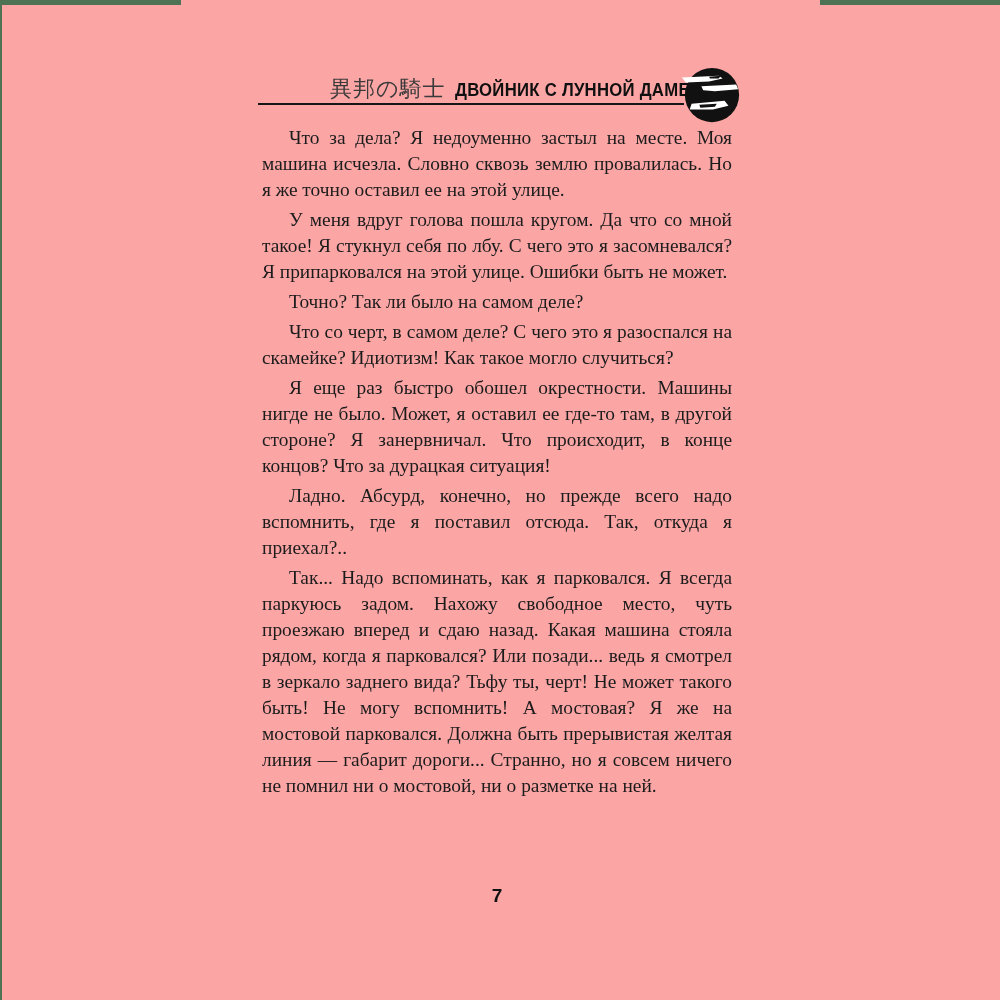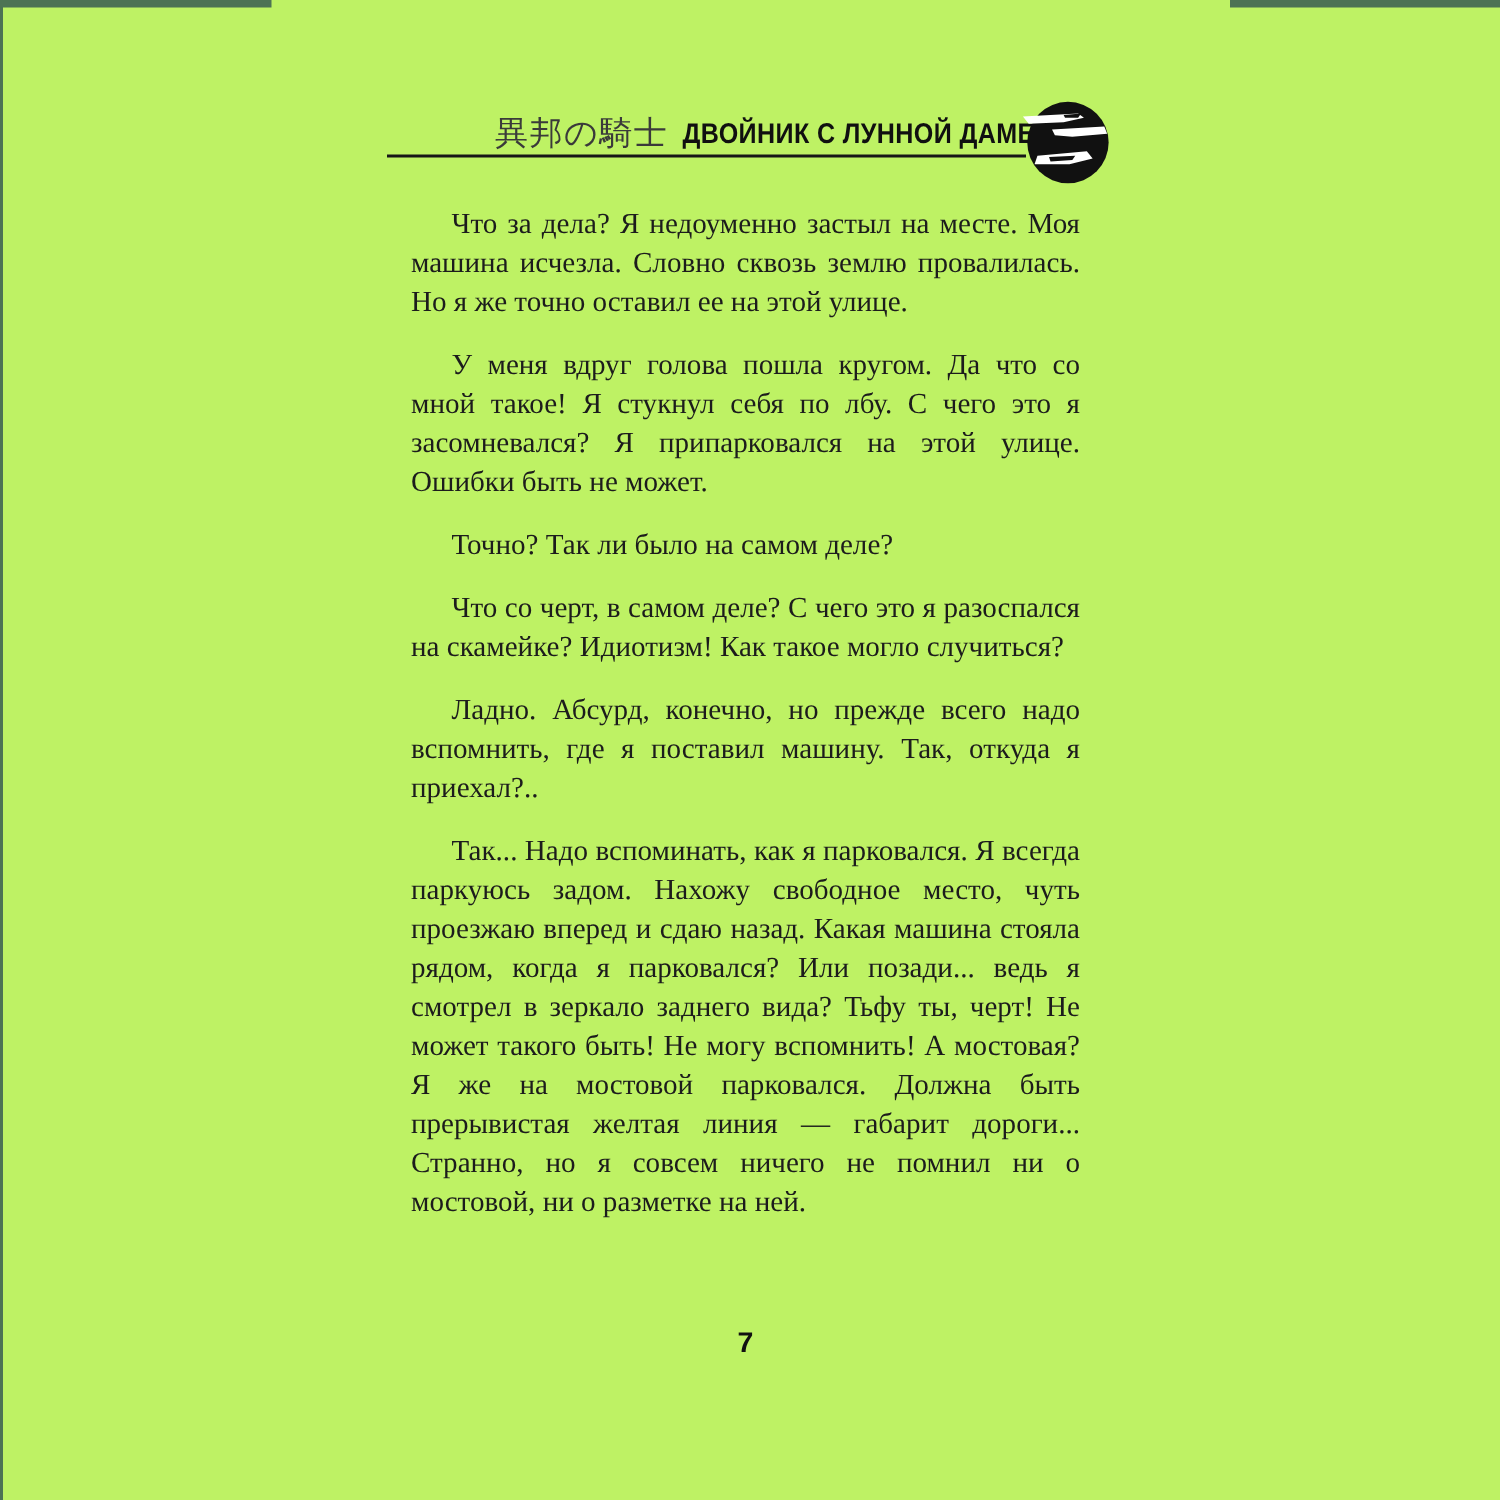--- a/index.html
+++ b/index.html
@@ -3,21 +3,21 @@
 <meta charset="utf-8">
 <style>
   html,body{margin:0;padding:0;}
   body{
     width:1000px;height:1000px;
     background:#ffffff;
     font-family:"Liberation Serif","DejaVu Serif",serif;
     position:relative;
     overflow:hidden;
   }
-  .page{position:absolute;inset:0;background:#bef264;}
+  .page{position:absolute;inset:0;background:#fca5a5;}
 
   
   .edge{position:absolute;background:#4d7354;}
   .edge-left{left:0;top:0;width:2px;height:1000px;}
   .edge-top-left{left:0;top:0;width:181px;height:5px;}
   .edge-top-right{left:820px;top:0;width:180px;height:5px;}
 
   
   .hdr-jp{
     position:absolute;left:330px;top:74px;
@@ -37,21 +37,21 @@
   }
   .moon{position:absolute;left:680px;top:65px;width:62px;height:62px;}
 
   
   .body-text{
     position:absolute;left:258px;top:121px;width:478px;
     font-size:19.4px;line-height:26px;color:#1c1c1c;
     text-align:justify;
     -webkit-hyphens:auto;hyphens:auto;
   }
-  .body-text p{margin:16px;text-indent:27px;}
+  .body-text p{margin:4px;text-indent:27px;}
 
   
   .pagenum{
     position:absolute;left:258px;top:885px;width:478px;
     text-align:center;
     font-family:"Liberation Sans","DejaVu Sans",sans-serif;
     font-weight:700;font-size:19px;color:#111;
   }
 </style>
 </head>
@@ -77,21 +77,22 @@
       <path d="M20 41 L38 40 L36 43 L21 44 Z" fill="#111111"></path>
       <path d="M30 12 L42 11 L40 14 L31 14 Z" fill="#111111"></path>
     </svg>
   </header>
 
   <main class="body-text">
     <p>Что за дела? Я недоуменно застыл на месте. Моя машина исчезла. Словно сквозь землю провалилась. Но я же точно оставил ее на этой улице.</p>
     <p>У меня вдруг голова пошла кругом. Да что со мной такое! Я стукнул себя по лбу. С чего это я засомневался? Я припарковался на этой улице. Ошибки быть не может.</p>
     <p>Точно? Так ли было на самом деле?</p>
     <p>Что со черт, в самом деле? С чего это я разоспался на скамейке? Идиотизм! Как такое могло случиться?</p>
-    <p>Ладно. Абсурд, конечно, но прежде всего надо вспомнить, где я поставил машину. Так, откуда я приехал?..</p>
+    <p>Я еще раз быстро обошел окрестности. Машины нигде не было. Может, я оставил ее где-то там, в другой стороне? Я занервничал. Что происходит, в конце концов? Что за дурацкая ситуация!</p>
+    <p>Ладно. Абсурд, конечно, но прежде всего надо вспомнить, где я поставил отсюда. Так, откуда я приехал?..</p>
     <p>Так... Надо вспоминать, как я парковался. Я всегда паркуюсь задом. Нахожу свободное место, чуть проезжаю вперед и сдаю назад. Какая машина стояла рядом, когда я парковался? Или позади... ведь я смотрел в зеркало заднего вида? Тьфу ты, черт! Не может такого быть! Не могу вспомнить! А мостовая? Я же на мостовой парковался. Должна быть прерывистая желтая линия — габарит дороги... Странно, но я совсем ничего не помнил ни о мостовой, ни о разметке на ней.</p>
   </main>
 
   <footer>
     <div class="pagenum">7</div>
   </footer>
 
 </div>
 
 </body></html>

